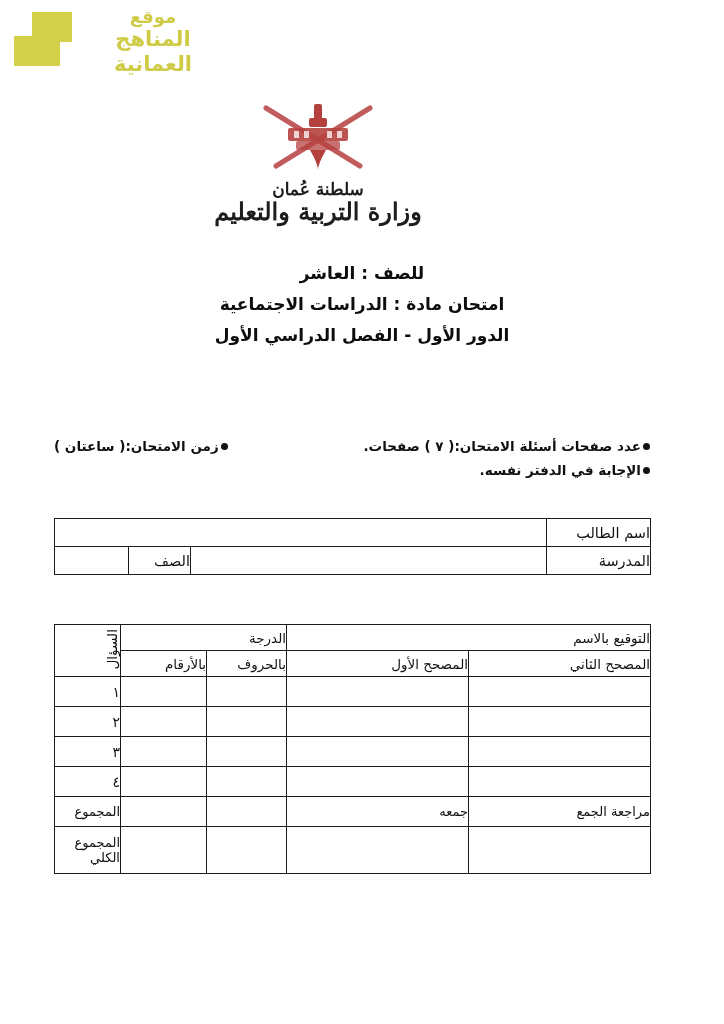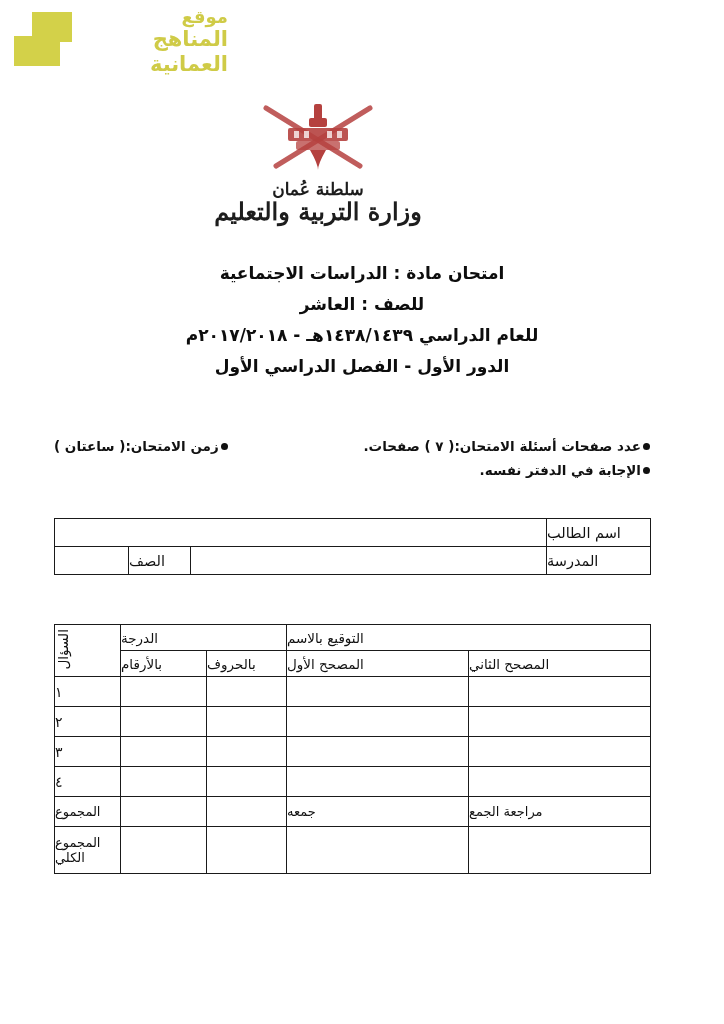--- a/index.html
+++ b/index.html
@@ -35,20 +35,21 @@
     position: absolute;
     background: #d3d149;
   }
   .wm-mark .blk-a { left: 18px; top: 0px;  width: 40px; height: 30px; }
   .wm-mark .blk-b { left: 0px;  top: 24px; width: 46px; height: 30px; }
   .wm-arabic {
     position: absolute;
     left: 78px;
     top: 6px;
     width: 150px;
+    text-align: center;
     color: #cfcb47;
     font-weight: bold;
     line-height: 1.18;
     direction: rtl;
   }
   .wm-arabic .l1 { font-size: 18px; }
   .wm-arabic .l2 { font-size: 21px; }
   .wm-url {
     position: absolute;
     left: 4px;
@@ -131,21 +132,21 @@
   
   table.doc-table {
     position: absolute;
     border-collapse: collapse;
     direction: rtl;
     table-layout: fixed;
   }
   table.doc-table td {
     border: 1.4px solid #1a1a1a;
     padding: 0;
-    text-align: left;
+    text-align: right;
     vertical-align: middle;
     font-size: 14px;
     color: #111;
     background: #fff;
   }
 
   #student-table {
     left: 54px;
     top: 518px;
     width: 596px;
@@ -208,23 +209,22 @@
       <rect x="89" y="31" width="5" height="7" fill="#ffffff" opacity="0.75"></rect>
     </g>
   </svg>
   <div class="emblem-cal">
     <div class="c1">سلطنة عُمان</div>
     <div class="c2">وزارة التربية والتعليم</div>
   </div>
 </div>
 
 <div class="title-block">
+  <div class="tline">للصف :  العاشر</div>
   <div class="tline">امتحان مادة : الدراسات الاجتماعية</div>
-  <div class="tline">للصف :  العاشر</div>
-  <div class="tline">للعام الدراسي ١٤٣٨/١٤٣٩هـ  -  ٢٠١٧/٢٠١٨م</div>
   <div class="tline">الدور الأول - الفصل الدراسي الأول</div>
 </div>
 
 <div class="notes">
   <div class="notes-row">
     <span class="note">
       <span class="bullet"></span><span>عدد صفحات أسئلة الامتحان:( ٧ ) صفحات.</span>
     </span>
     <span class="note">
       <span class="bullet"></span><span>زمن الامتحان:( ساعتان )</span>

